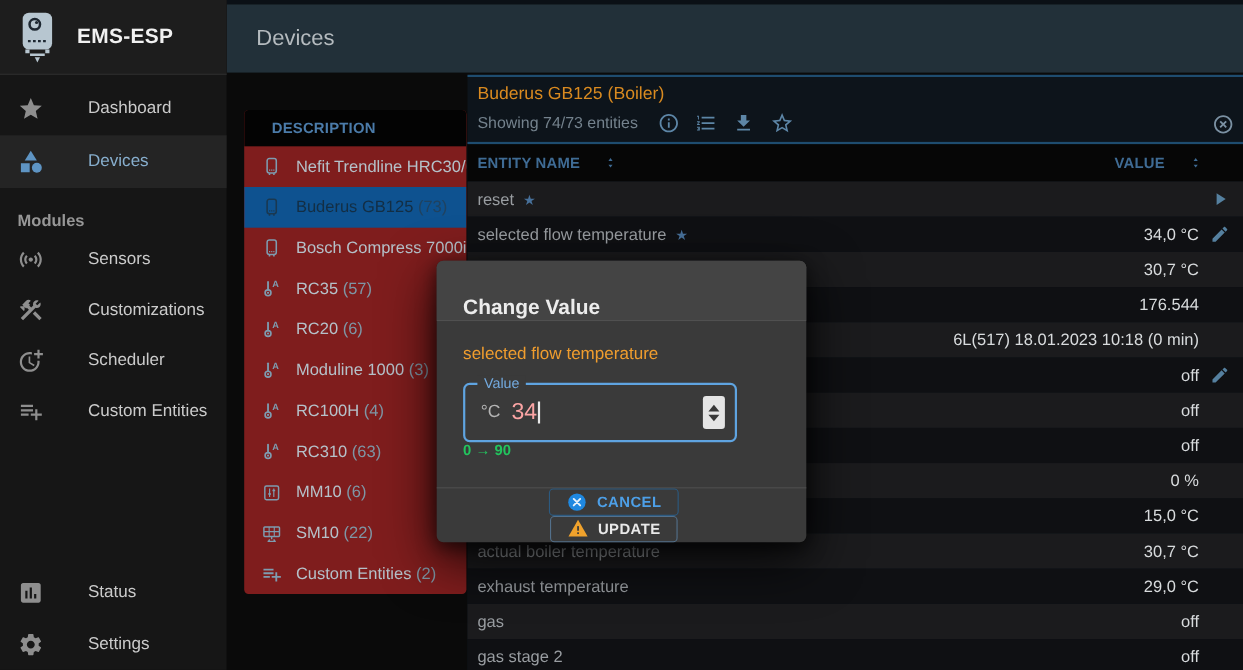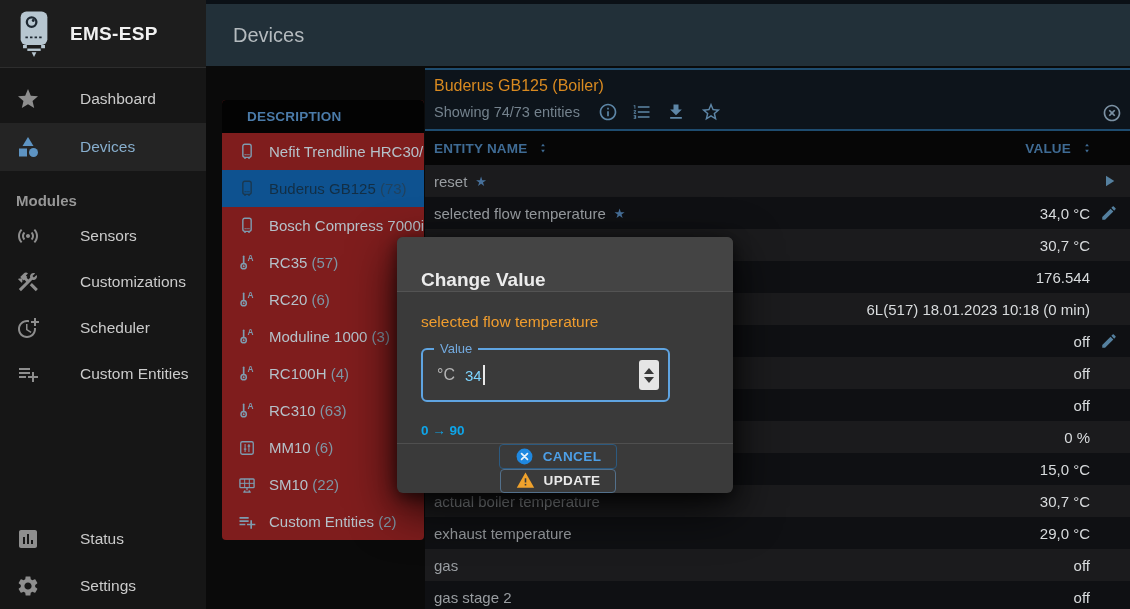--- a/index.html
+++ b/index.html
@@ -40,48 +40,48 @@
   .entity-title{color:#d98a20;font-size:16px;}
   .entity-sub{margin-top:6px;display:flex;align-items:center;color:#74828d;font-size:14.5px;}
   .tb-icon{width:20px;height:20px;color:#5d86a7;margin-left:14px;display:flex;cursor:pointer;}
   .tb-icon svg{width:20px;height:20px;}
   .tb-icon:first-of-type{margin-left:18px;}
   .tb-icon.big{width:22px;height:22px;}
   .tb-icon.big svg{width:22px;height:22px;}
   .close-btn{position:absolute;right:8px;top:33px;width:20px;height:20px;color:#7b91a3;cursor:pointer;}
   .close-btn svg{width:20px;height:20px;}
   .thead{height:34px;background:#060606;display:flex;align-items:center;font-size:13.5px;font-weight:bold;color:#3f6b94;letter-spacing:.2px;padding:0 0 0 9px;box-sizing:border-box;}
-  .th{display:flex;align-items:center;gap:9px;cursor:pointer;justify-content:flex-end;}
+  .th{display:flex;align-items:center;gap:21px;cursor:pointer;justify-content:flex-end;}
   .th svg{width:14px;height:16px;}
   .th-value{margin-left:auto;padding-right:36px;}
   .entity-row{height:32px;display:flex;align-items:center;padding:0 12px 0 9px;font-size:15px;box-sizing:border-box;cursor:pointer;}
   .entity-row.odd{background:#1b1b1d;}
   .entity-row.even{background:#0f1013;}
   .ename{color:#999da1;white-space:nowrap;}
   .estar{color:#47709a;font-size:13px;margin-left:8px;}
   .evalue{margin-left:auto;color:#d8dbdd;white-space:nowrap;}
   .eaction{width:28px;height:20px;flex:none;display:flex;justify-content:flex-end;align-items:center;color:#55809f;}
   .eaction svg{width:18px;height:18px;}
   
   .modal{position:absolute;left:397px;top:237px;width:336px;height:256px;background:#3a3a3a;border-radius:6px;z-index:10;
          box-shadow:0 16px 48px rgba(0,0,0,.8),0 4px 16px rgba(0,0,0,.55);}
   .modal-header{height:55px;background:#444444;border-bottom:1px solid #535353;border-radius:6px 6px 0 0;display:flex;align-items:flex-end;padding-left:24px;box-sizing:border-box;}
   .modal-title{color:#ececec;font-size:19px;font-weight:bold;}
   .modal-body{padding:21px 24px 0;}
   .entity-label{color:#f09d2e;font-size:15.5px;}
   .field{margin-top:17px;position:relative;width:249px;height:54px;border:2px solid #5fa4e1;border-radius:6px;box-sizing:border-box;display:flex;align-items:center;padding:0 9px 0 14px;cursor:text;}
   .field-label{position:absolute;top:-9px;left:11px;background:#3a3a3a;padding:0 6px;font-size:13px;color:#73aadf;}
   .unit{color:#b4b4b4;font-size:16px;margin-right:10px;}
-  .value-text{color:#7dd3fc;font-size:15px;}
+  .value-text{color:#fca5a5;font-size:21px;}
   .tcaret{display:inline-block;width:2px;height:20px;background:#e9e9e9;margin-left:1px;vertical-align:-4px;}
   .spinner{margin-left:auto;width:20px;height:30px;background:#e5e5e5;border-radius:3px;display:flex;flex-direction:column;align-items:center;justify-content:center;gap:3px;cursor:pointer;}
   .tri{width:0;height:0;border-left:5px solid transparent;border-right:5px solid transparent;}
   .tri.up{border-bottom:6px solid #383838;}
   .tri.down{border-top:6px solid #383838;}
-  .range-hint{margin-top:21px;color:#0ea5e9;font-size:13.5px;font-weight:bold;}
+  .range-hint{margin-top:0;color:#22c55e;font-size:13.5px;font-weight:bold;}
   .modal-footer{position:absolute;bottom:0;left:0;right:0;height:50px;border-top:1px solid #4f4f4f;display:flex;align-items:center;justify-content:flex-end;padding-right:14px;box-sizing:border-box;flex-direction:column;}
   .btn{height:32px;border-radius:4px;display:flex;align-items:center;gap:9px;padding:0 15px;font-size:13.5px;font-weight:bold;letter-spacing:.4px;background:transparent;cursor:pointer;font-family:inherit;}
   .btn svg{width:19px;height:19px;}
   .btn-cancel{border:1px solid #2c5a80;color:#4d9fe7;}
   .btn-update{border:1px solid #53708b;color:#e9e9e9;}
 </style>
 </head>
 <body>
 
 <div class="sidebar">

